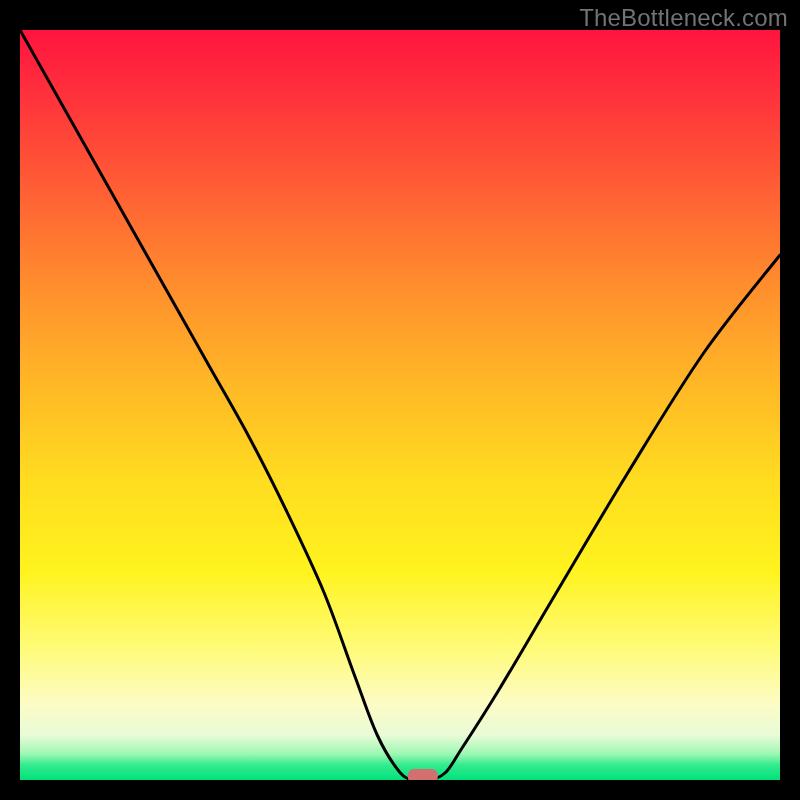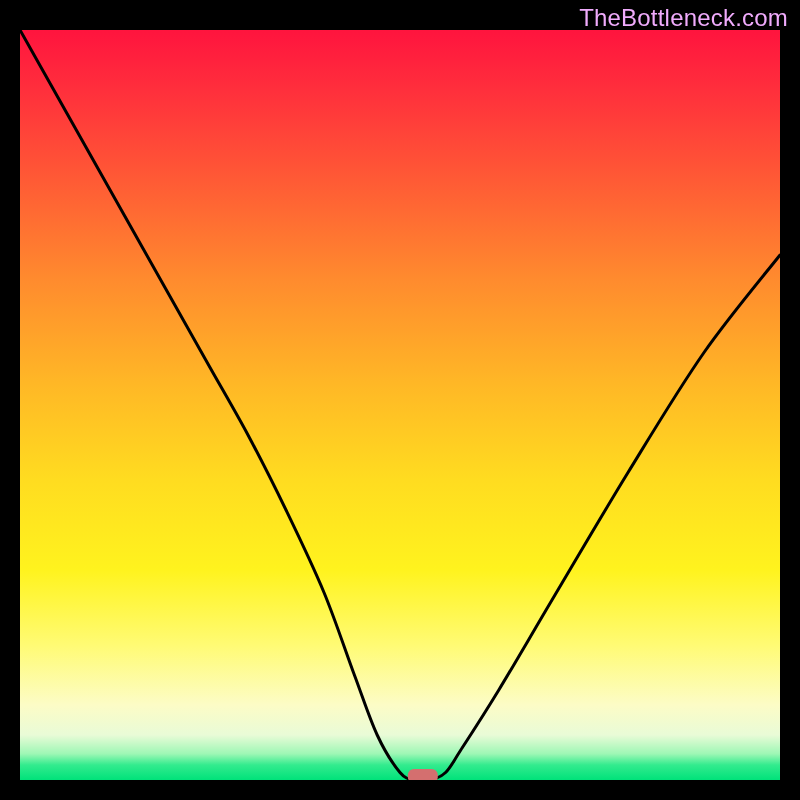--- a/index.html
+++ b/index.html
@@ -14,21 +14,21 @@
   .frame {
     position: relative;
     width: 800px;
     height: 800px;
     background: #000;
   }
   .watermark {
     position: absolute;
     top: 4px;
     right: 12px;
-    color: #f0abfc;
+    color: #737373;
     font-size: 24px;
     font-weight: 500;
     letter-spacing: 0.2px;
     z-index: 6;
   }
   .plot-area {
     position: absolute;
     left: 20px;
     top: 30px;
     width: 760px;

